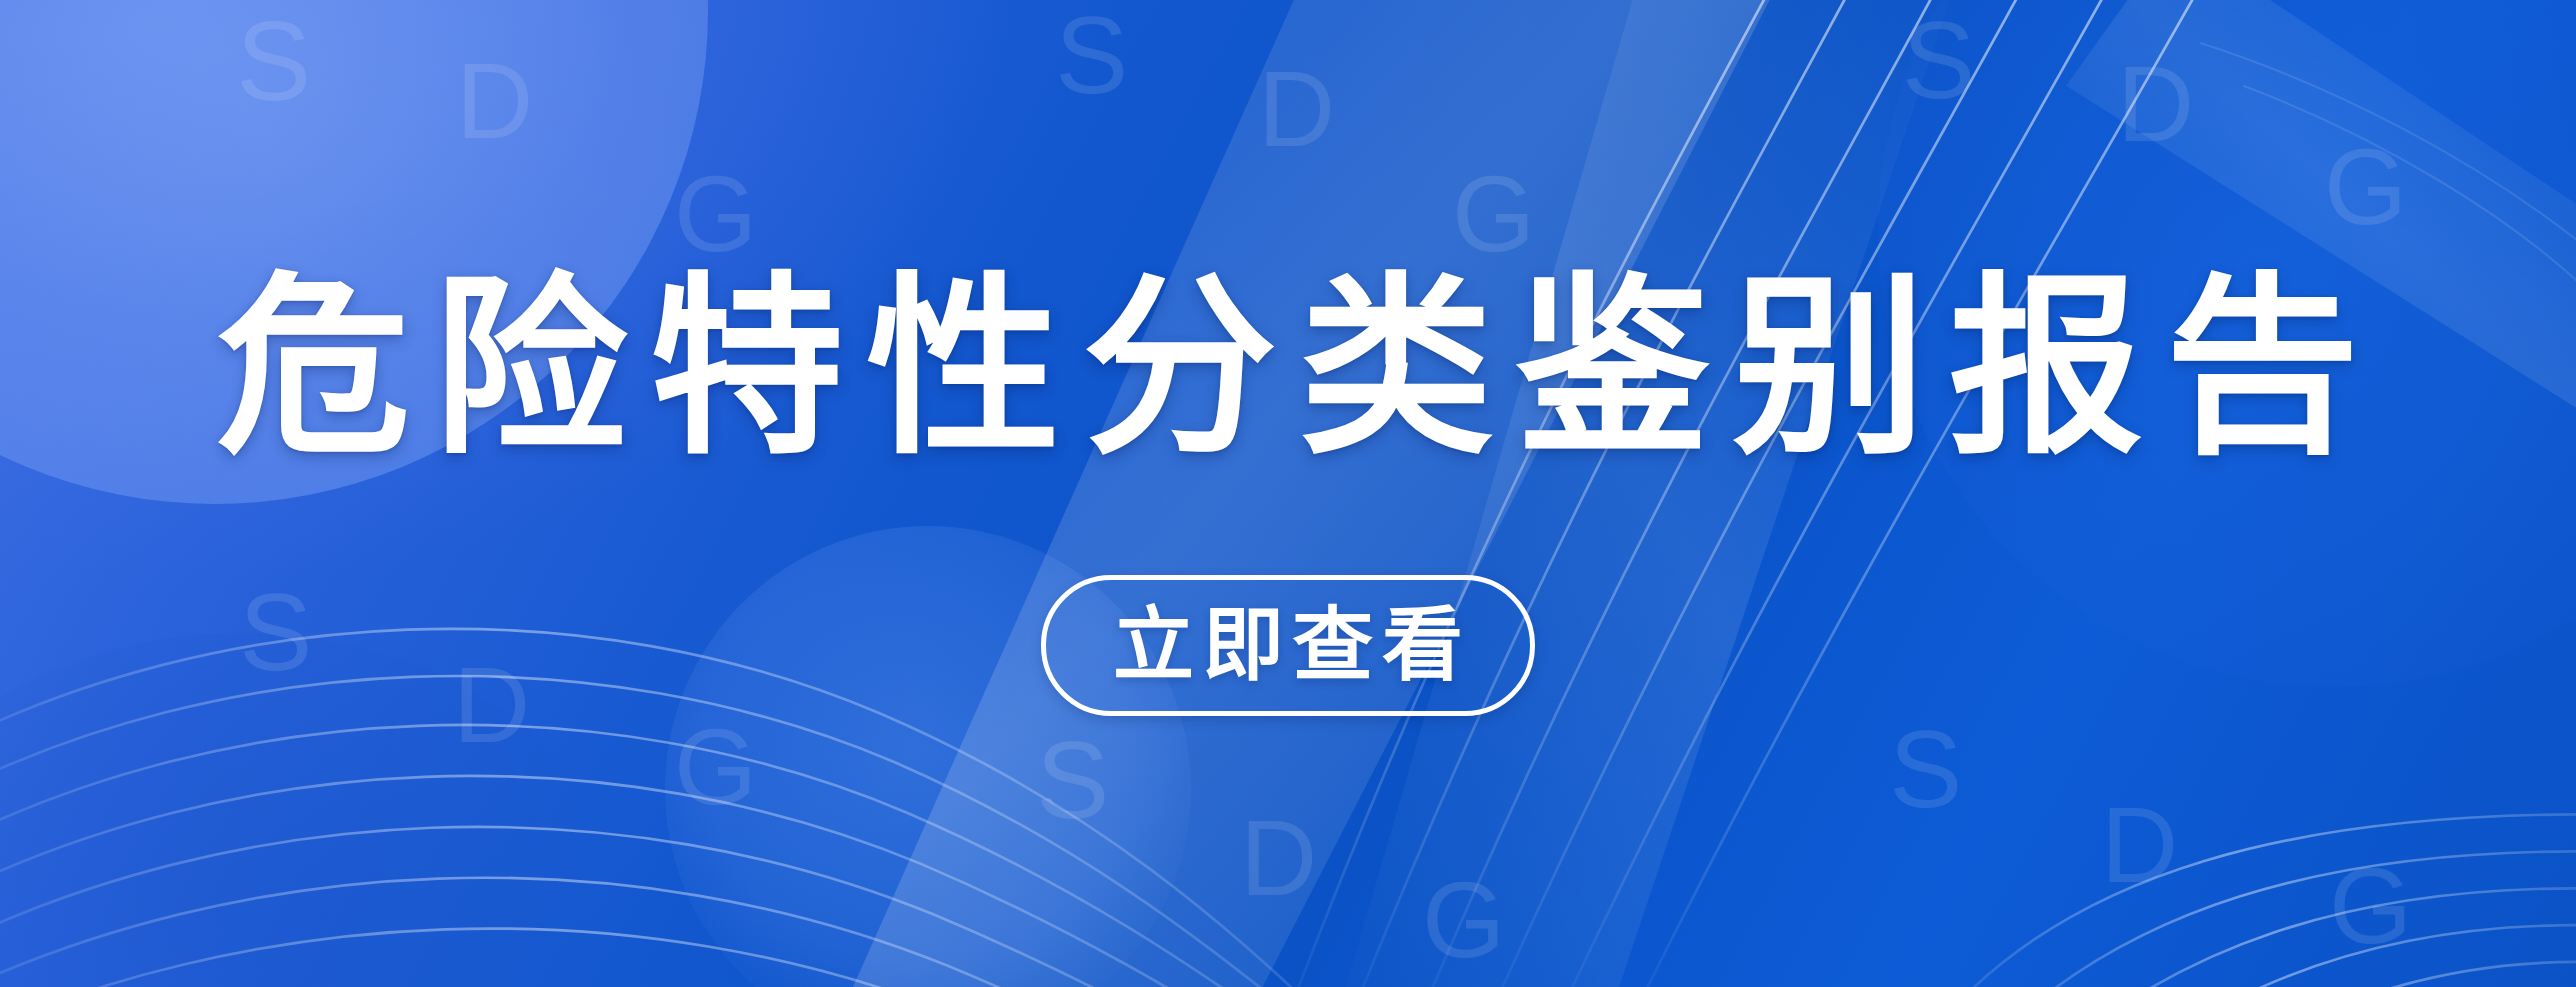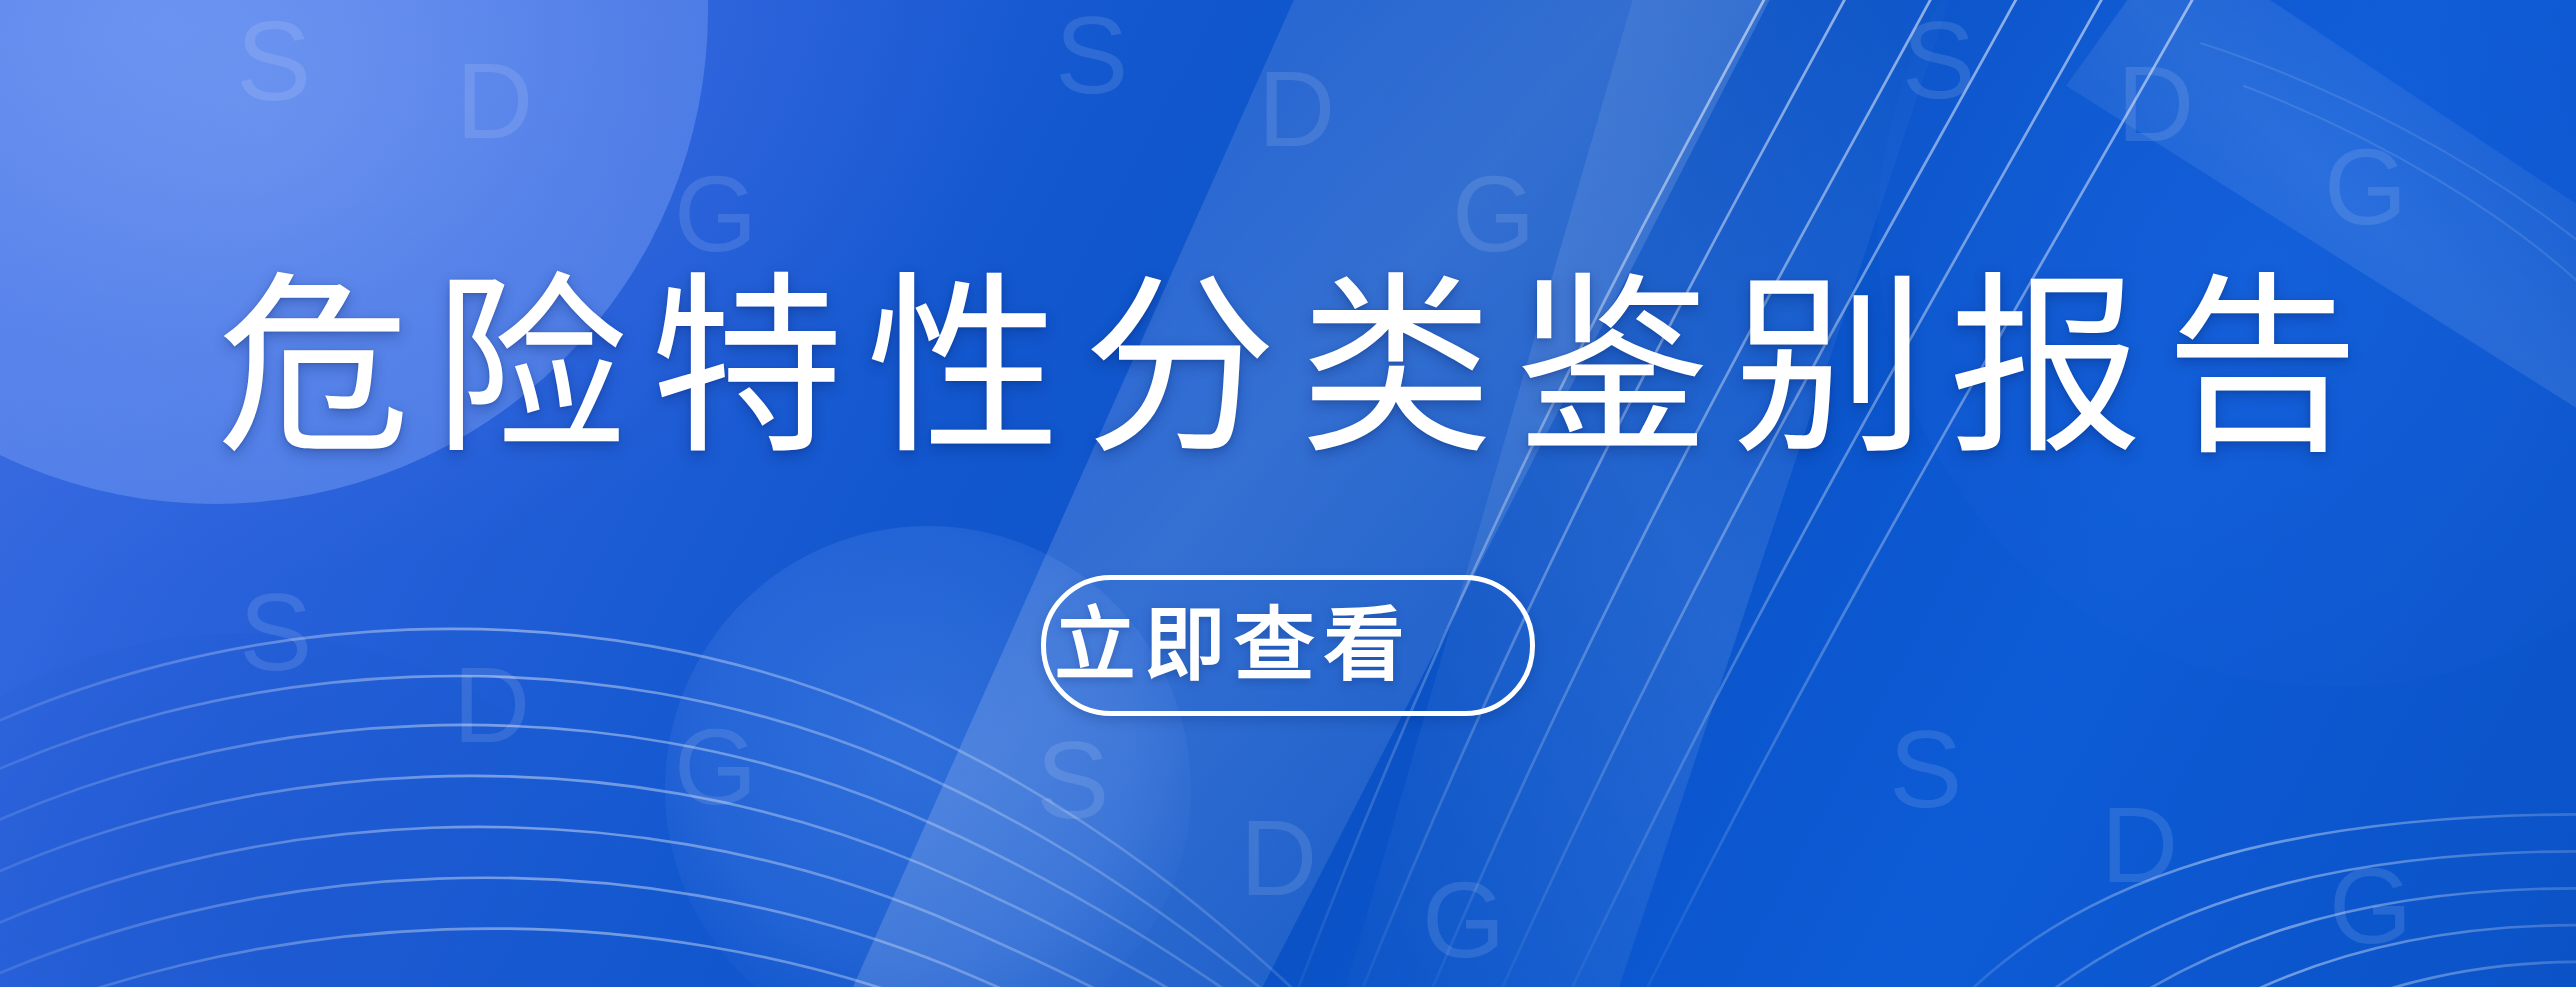--- a/index.html
+++ b/index.html
@@ -109,21 +109,21 @@
   }
 
   #title {
     margin: 0;
     position: absolute;
     left: 50%;
     top: 271px;
     transform: translateX(-50%);
     white-space: nowrap;
     font-family: "Liberation Sans", "DejaVu Sans", sans-serif;
-    font-weight: 400;
+    font-weight: 700;
     font-size: 194px;
     line-height: 1;
     letter-spacing: 22.5px;
     text-indent: 22.5px;
     color: #ffffff;
     text-shadow:
       0 5.4px 14px rgba(3,30,96,0.30),
       0 1.1px 3.2px rgba(3,30,96,0.22);
   }
 
@@ -133,20 +133,21 @@
     transform: translateX(-50%);
     top: 575px;
     width: 494px;
     height: 141px;
     box-sizing: border-box;
     border: 5.9px solid #ffffff;
     border-radius: 70px;
     background: transparent;
     display: flex;
     align-items: center;
+    justify-content: center;
     cursor: pointer;
     box-shadow:
       0 4.3px 11.8px rgba(3,30,96,0.22),
       inset 0 0 0 0 rgba(255,255,255,0);
   }
   #cta-label {
     font-family: "Liberation Sans", "DejaVu Sans", sans-serif;
     font-weight: 700;
     font-size: 81px;
     line-height: 1;

